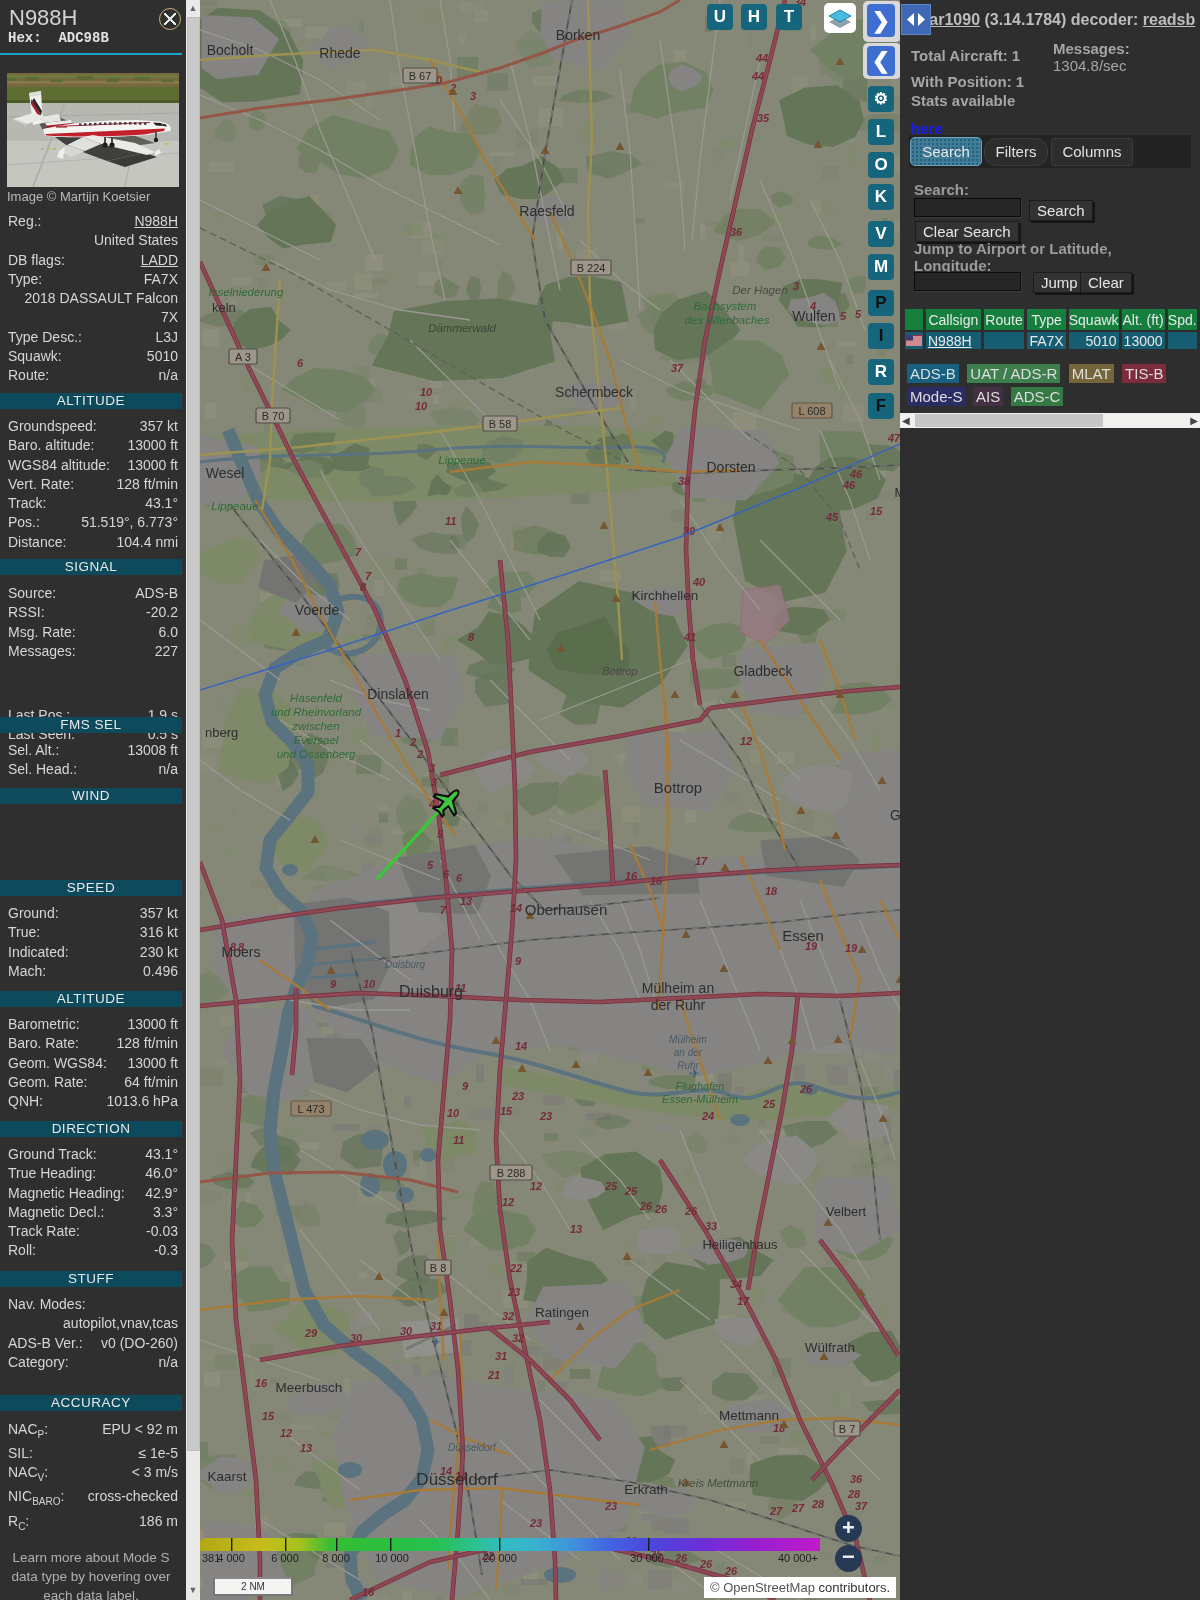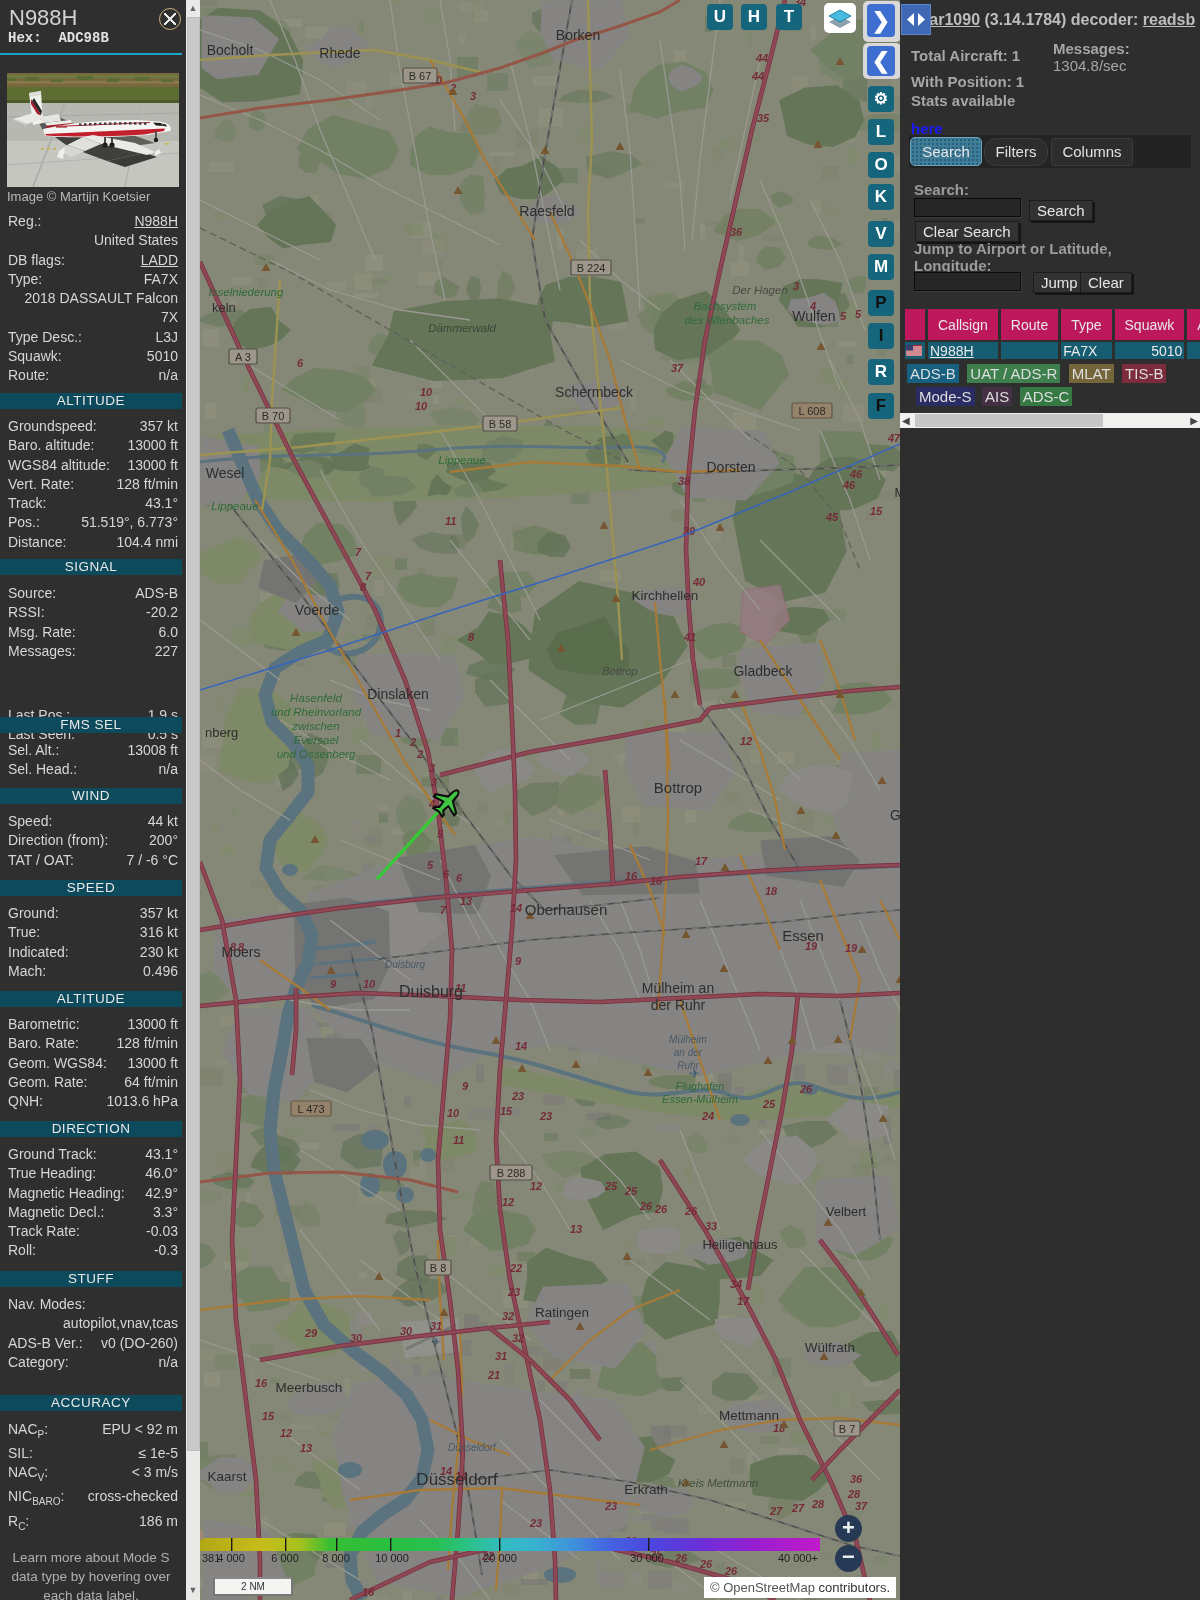--- a/index.html
+++ b/index.html
@@ -34,21 +34,21 @@
 
 .mbtn{position:absolute;width:26px;height:26px;background:#15657c;border-radius:4px;color:#fff;
  font-weight:bold;font-size:17px;text-align:center;line-height:26px;}
 .mbtn.dk{color:#111;}
 
 #rp{position:absolute;left:900px;top:0;width:300px;height:1600px;background:#2e2e2e;color:#a6a6a6;font-size:16px;}
 .btn{display:inline-block;background:#323232;color:#e6e6e6;border:1px solid #1c1c1c;
   box-shadow:2px 2px 0 #151515;font-size:15px;padding:1px 7px;}
 .inp{background:#262626;border:1px solid #0c0c0c;box-shadow:1px 1px 0 #3a3a3a;width:105px;height:17px;}
 table.ac{border-collapse:separate;border-spacing:3px 2px;font-size:14px;color:#e8e8e8;white-space:nowrap;table-layout:fixed;}
-table.ac th{background:#be185d;font-weight:normal;padding:0 10px;height:31px;overflow:hidden;}
+table.ac th{background:#15803d;font-weight:normal;padding:0 0;height:21px;overflow:hidden;}
 table.ac td{background:#175d72;padding:0 2px;height:17px;overflow:hidden;}
 .chip{display:inline-block;font-size:15px;color:#dedede;padding:0 3px;line-height:19px;}
 </style></head>
 <body>
 <div id="root">
 
 <div id="sb">
   <div id="sbtitle">N988H</div>
   <div id="sbclose"></div>
   <div id="sbhex">Hex:&nbsp;&nbsp;ADC98B</div>
@@ -247,34 +247,20 @@
           <span>Sel. Alt.:</span>
           <span class="v">13008 ft</span>
         </div>
         <div class="row">
           <span>Sel. Head.:</span>
           <span class="v">n/a</span>
         </div>
       </div>
 
   <div class="sech" style="top:788px">WIND</div>
-  <div class="itab" style="top:812px">
-        <div class="row">
-          <span>Speed:</span>
-          <span class="v">44 kt</span>
-        </div>
-        <div class="row">
-          <span>Direction (from):</span>
-          <span class="v">200°</span>
-        </div>
-        <div class="row">
-          <span>TAT / OAT:</span>
-          <span class="v">7 / -6 °C</span>
-        </div>
-      </div>
 
   <div class="sech" style="top:880px">SPEED</div>
   <div class="itab" style="top:904px">
         <div class="row">
           <span>Ground:</span>
           <span class="v">357 kt</span>
         </div>
         <div class="row">
           <span>True:</span>
           <span class="v">316 kt</span>
@@ -1925,21 +1911,21 @@
           </tr>
   </tbody>
       </table>
 
   <div style="position:absolute;left:7px;top:364px;">
     <span class="chip" style="background:#176080;">ADS-B</span>
     <span class="chip" style="background:#3e7f4e;margin-left:4px;">UAT / ADS-R</span>
     <span class="chip" style="background:#75653a;margin-left:4px;">MLAT</span>
     <span class="chip" style="background:#7c2c3c;margin-left:4px;">TIS-B</span>
   </div>
-  <div style="position:absolute;left:16px;top:387px;border-radius:7px;">
+  <div style="position:absolute;left:7px;top:387px;border-radius:7px;">
     <span class="chip" style="background:#2c2c64;">Mode-S</span>
     <span class="chip" style="background:#443044;margin-left:3px;">AIS</span>
     <span class="chip" style="background:#357a45;margin-left:3px;">ADS-C</span>
   </div>
 
   <div style="position:absolute;left:0px;top:413px;width:300px;height:15px;background:#f1f1ef;">
     <div style="position:absolute;left:15px;top:1px;width:188px;height:13px;background:#c6c6c6;"></div>
     <div style="position:absolute;left:2px;top:0;color:#444;font-size:10px;line-height:15px;">◀</div>
     <div style="position:absolute;right:2px;top:0;color:#444;font-size:10px;line-height:15px;">▶</div>
   </div>

